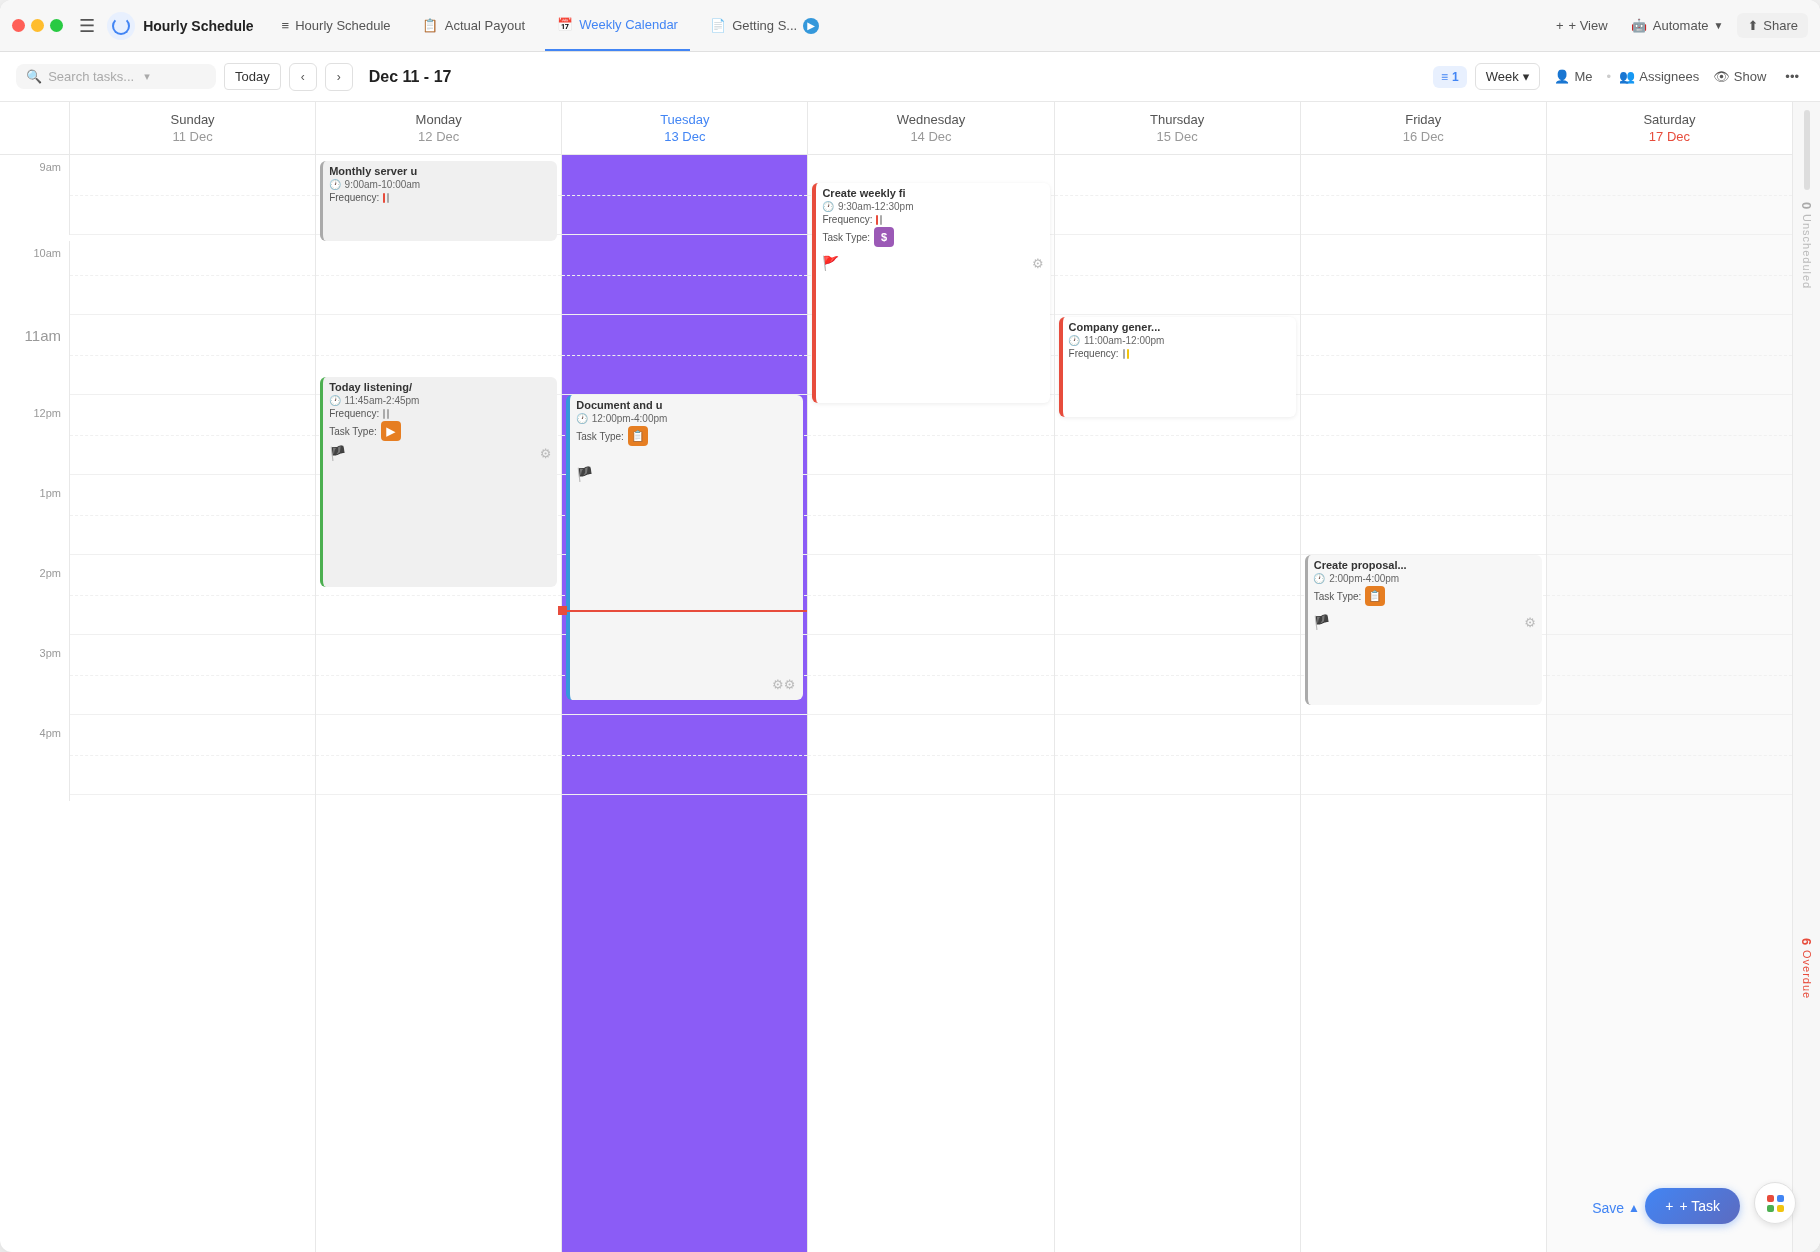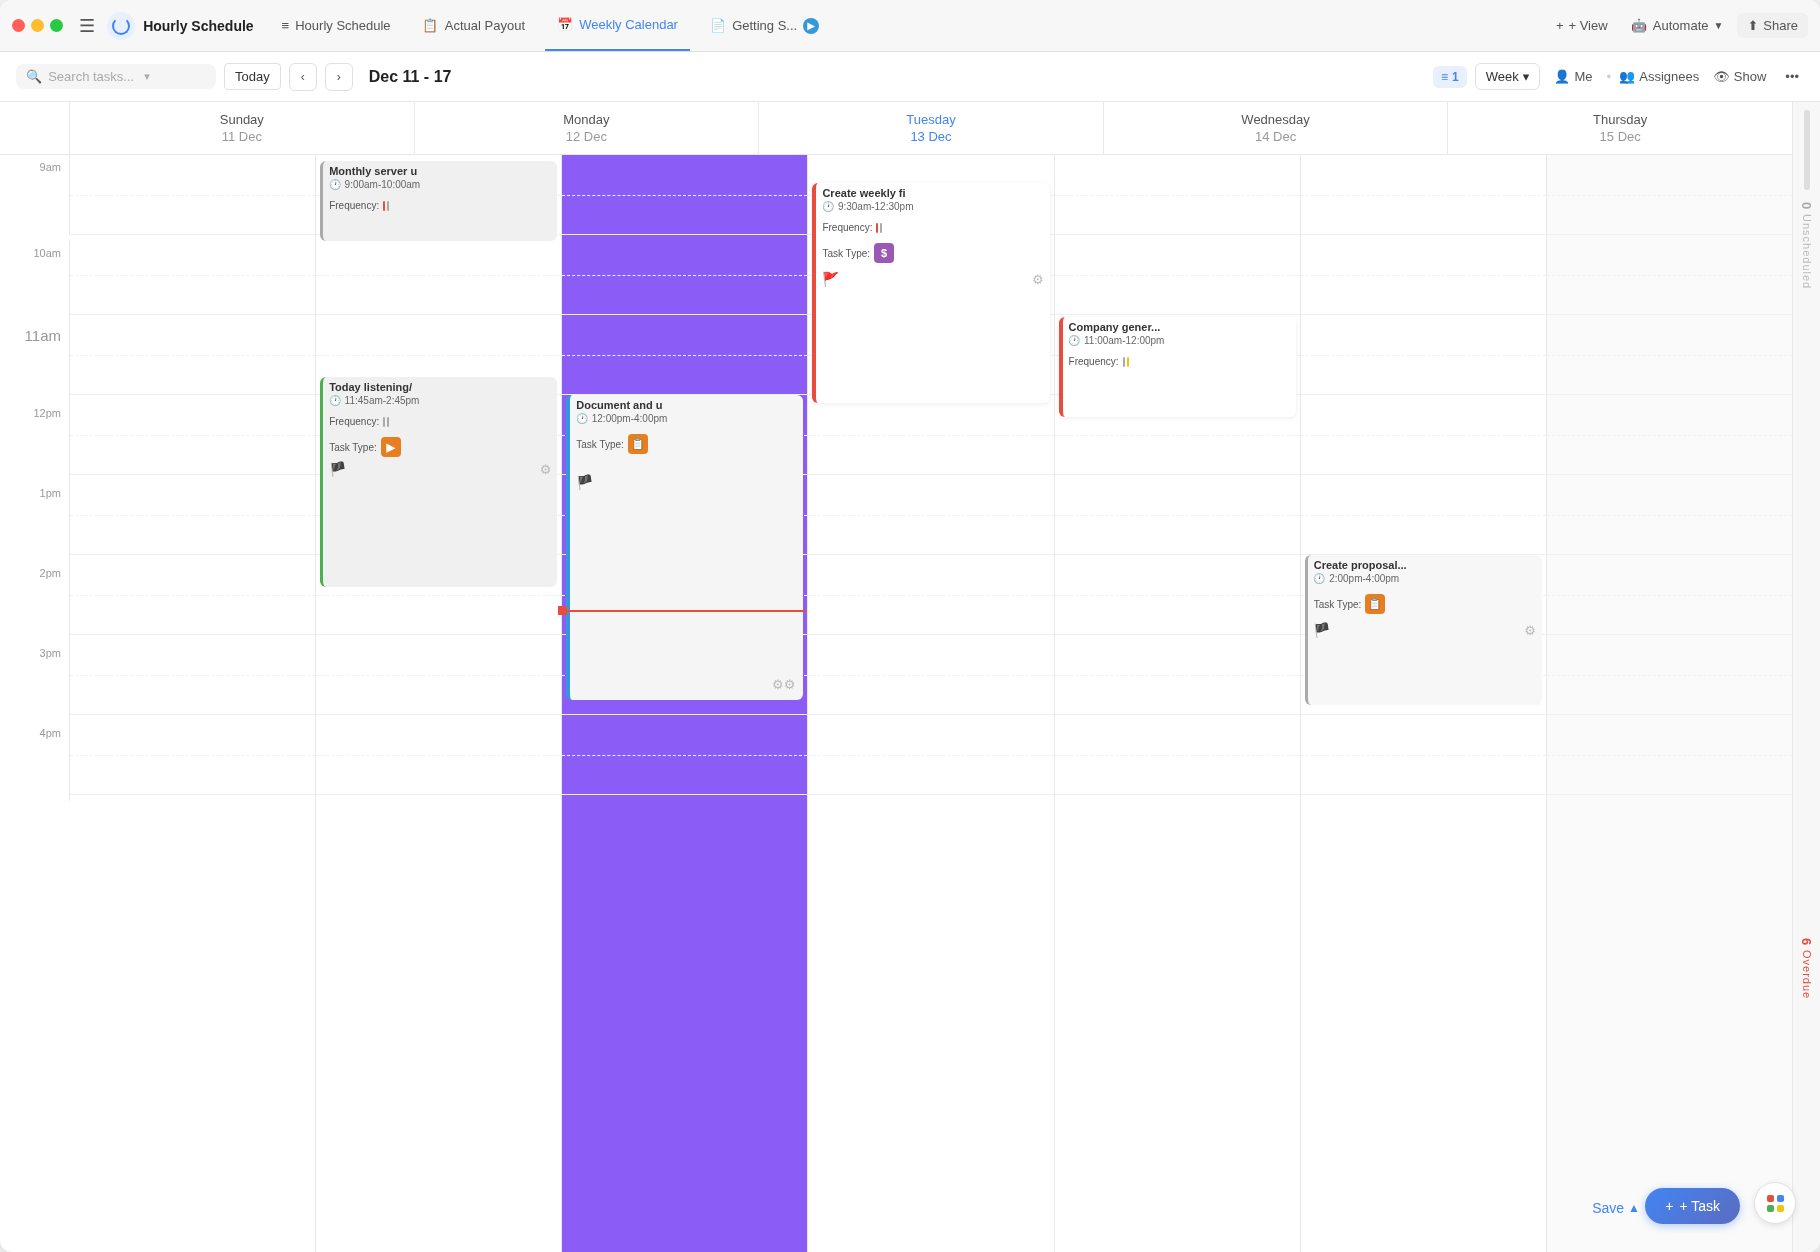--- a/index.html
+++ b/index.html
@@ -69,21 +69,21 @@
     .days-grid { flex: 1; display: flex; position: relative; }
     .day-column { flex: 1; border-right: 1px solid #e8e8e8; position: relative; }
     .day-column:last-child { border-right: none; }
     .hour-line { height: 80px; border-bottom: 1px solid #f0f0f0; position: relative; }
     .half-line { position: absolute; top: 40px; left: 0; right: 0; border-bottom: 1px dashed #f0f0f0; }
 
     
     .event { position: absolute; left: 4px; right: 4px; border-radius: 6px; padding: 4px 6px; font-size: 11px; overflow: hidden; cursor: pointer; z-index: 2; }
     .event-title { font-weight: 600; font-size: 11px; white-space: nowrap; overflow: hidden; text-overflow: ellipsis; margin-bottom: 2px; }
     .event-time { font-size: 10px; color: #666; display: flex; align-items: center; gap: 3px; margin-bottom: 2px; }
-    .event-field { font-size: 10px; color: #555; display: flex; align-items: center; gap: 4px; margin-top: 10px; }
+    .event-field { font-size: 10px; color: #555; display: flex; align-items: center; gap: 4px; margin-top: 2px; }
     .event-tag { display: inline-flex; align-items: center; justify-content: center; width: 20px; height: 20px; border-radius: 4px; font-size: 11px; font-weight: bold; color: #fff; }
     .event-footer { display: flex; align-items: center; justify-content: space-between; margin-top: 4px; }
     .freq-bar { display: inline-flex; align-items: center; gap: 2px; }
     .freq-line { width: 2px; height: 10px; border-radius: 1px; }
 
     
     .save-btn { position: absolute; bottom: 20px; right: 50px; display: flex; align-items: center; gap: 4px; color: #4285f4; font-size: 14px; font-weight: 500; cursor: pointer; background: transparent; border: none; text-align: center; }
     .apps-grid { display: grid; grid-template-columns: 1fr 1fr; gap: 3px; }
     .apps-dot { width: 7px; height: 7px; border-radius: 2px; }
   </style>
@@ -193,20 +193,28 @@
           <div class="day-name today">Tuesday</div>
           <div class="day-date today">13 Dec</div>
         </div>
         <div class="day-header">
           <div class="day-name">Wednesday</div>
           <div class="day-date">14 Dec</div>
         </div>
         <div class="day-header">
           <div class="day-name">Thursday</div>
           <div class="day-date">15 Dec</div>
+        </div>
+        <div class="day-header">
+          <div class="day-name">Friday</div>
+          <div class="day-date">16 Dec</div>
+        </div>
+        <div class="day-header">
+          <div class="day-name">Saturday</div>
+          <div class="day-date weekend">17 Dec</div>
         </div>
       </div>
 
 
       <div class="time-grid">
 
         <div class="time-labels">
           <div class="time-label" style="height:80px;"></div>
           <div class="time-label" style="height:0; position:relative; top:-80px; padding-top:6px;">9am</div>
           <div style="height:80px; display:flex; align-items:flex-start; justify-content:flex-end; padding: 6px 8px 0 0; font-size:11px; color:#999; border-right:1px solid #e8e8e8;">10am</div>

